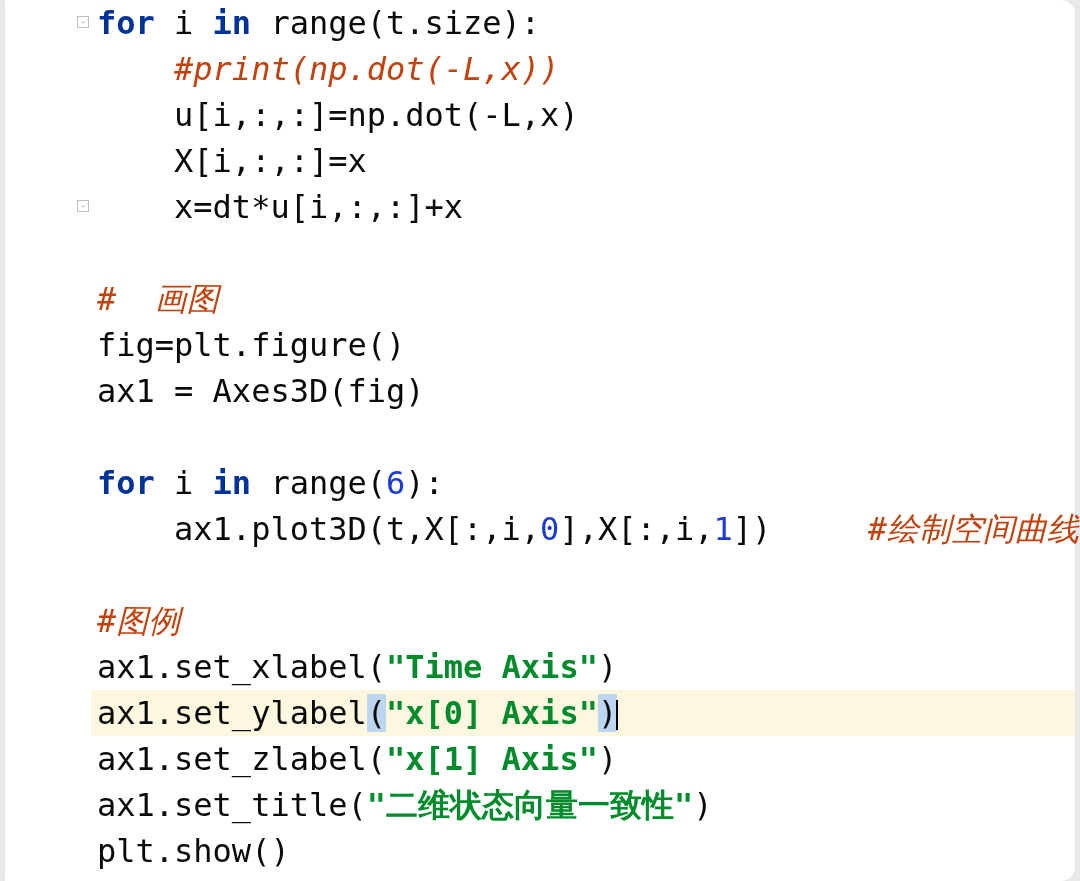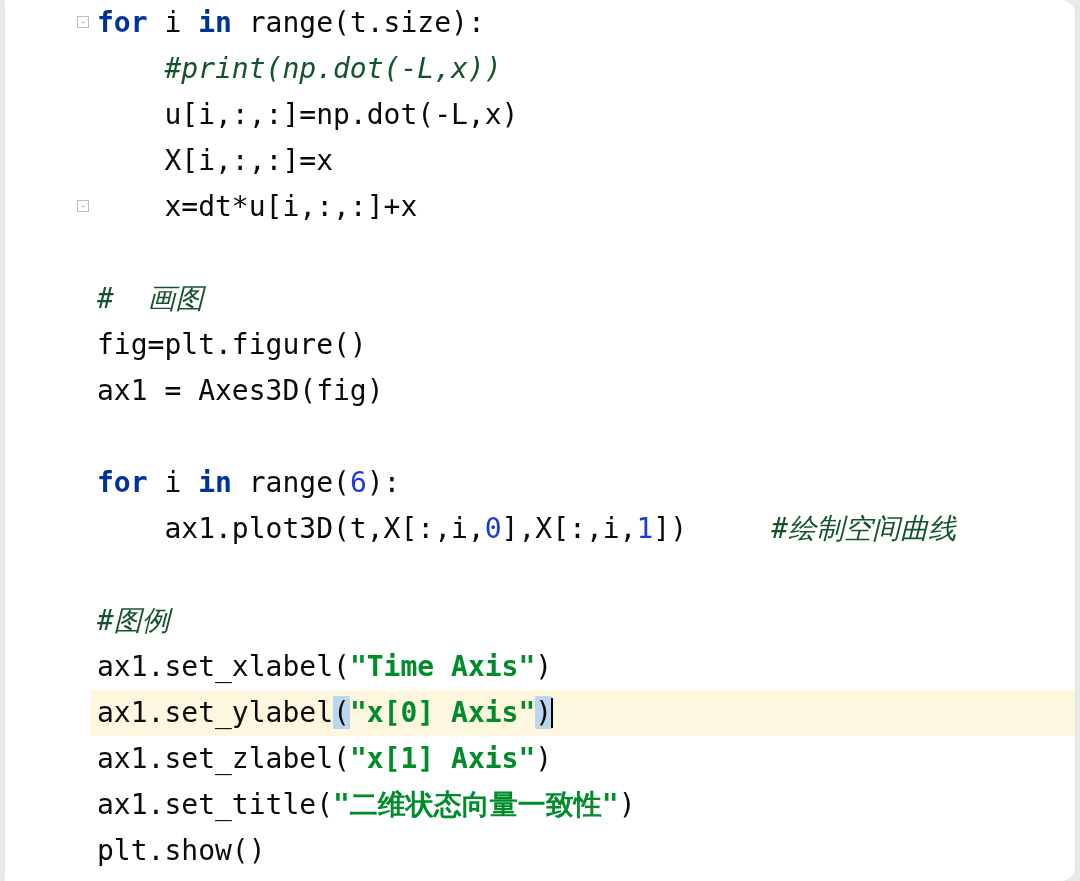--- a/index.html
+++ b/index.html
@@ -36,21 +36,21 @@
     bottom: 0;
     width: 16px;
     background: #ffffff;
   }
   .code-area {
     position: absolute;
     left: 86px;
     right: 0;
     top: 0;
     bottom: 0;
-    font-size: 28px;
+    font-size: 32px;
     line-height: 46px;
     white-space: pre;
     color: #0a0a0a;
   }
   .line {
     display: block;
     position: relative;
     height: 46px;
     padding-left: 6px;
   }
@@ -67,21 +67,21 @@
     font-size: 10px;
     line-height: 10px;
     text-align: center;
     color: #9e9e9e;
     box-sizing: border-box;
   }
   .tok-kw   { color: #003399; font-weight: 700; }
   .tok-call { color: #0a0a0a; }
   .tok-num  { color: #1b3bd6; }
   .tok-str  { color: #008c2b; font-weight: 700; }
-  .tok-comment { color: #14532d; font-style: italic; }
+  .tok-comment { color: #c2410c; font-style: italic; }
   .sel-bracket {
     background: #bcd6f0;
     border-radius: 1px;
   }
   .caret {
     display: inline-block;
     width: 2px;
     height: 30px;
     background: #000;
     vertical-align: -6px;

